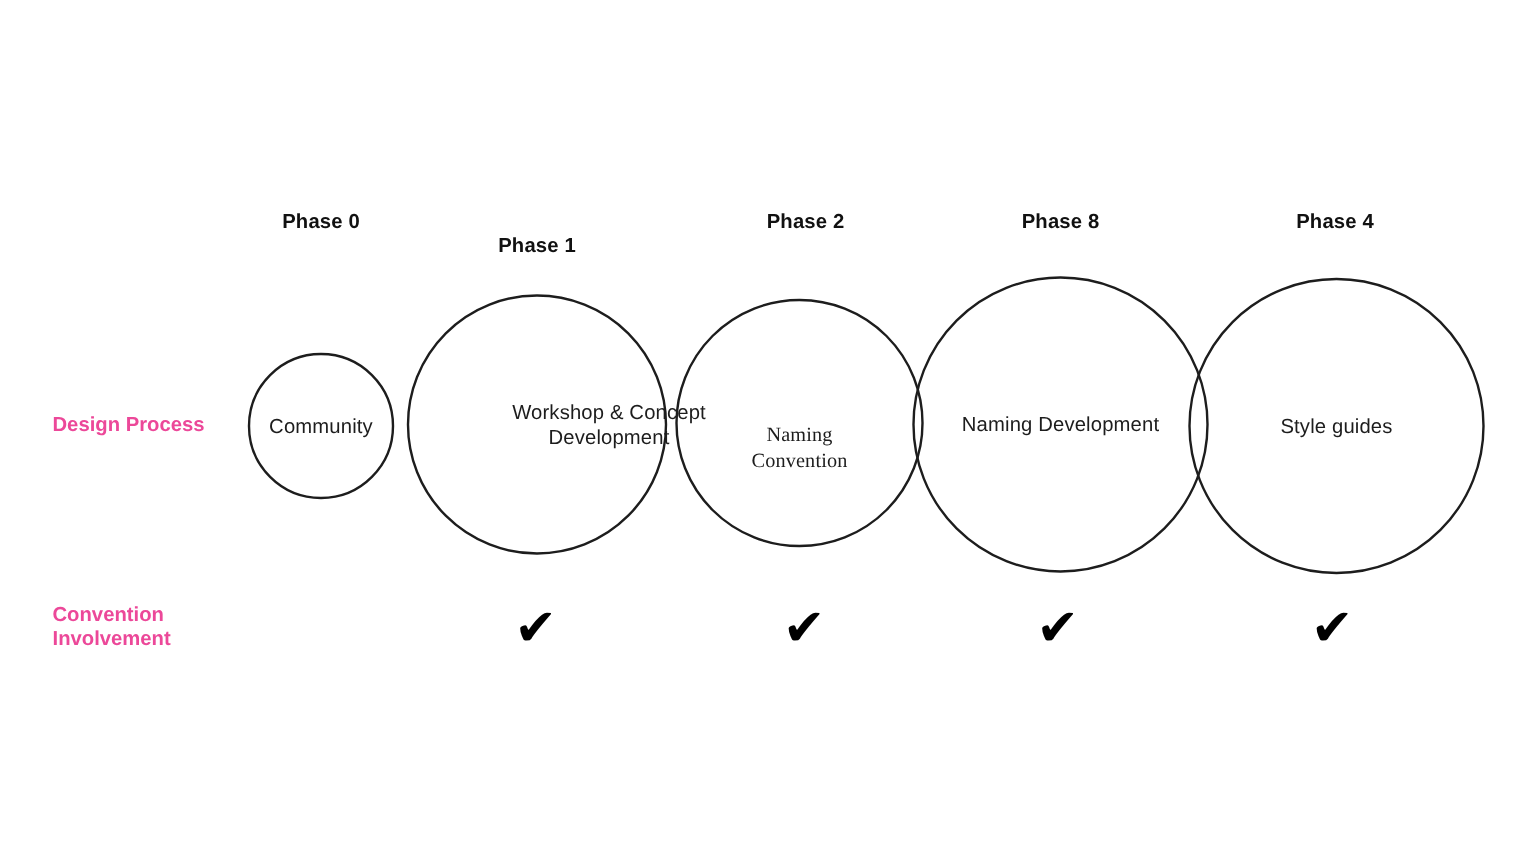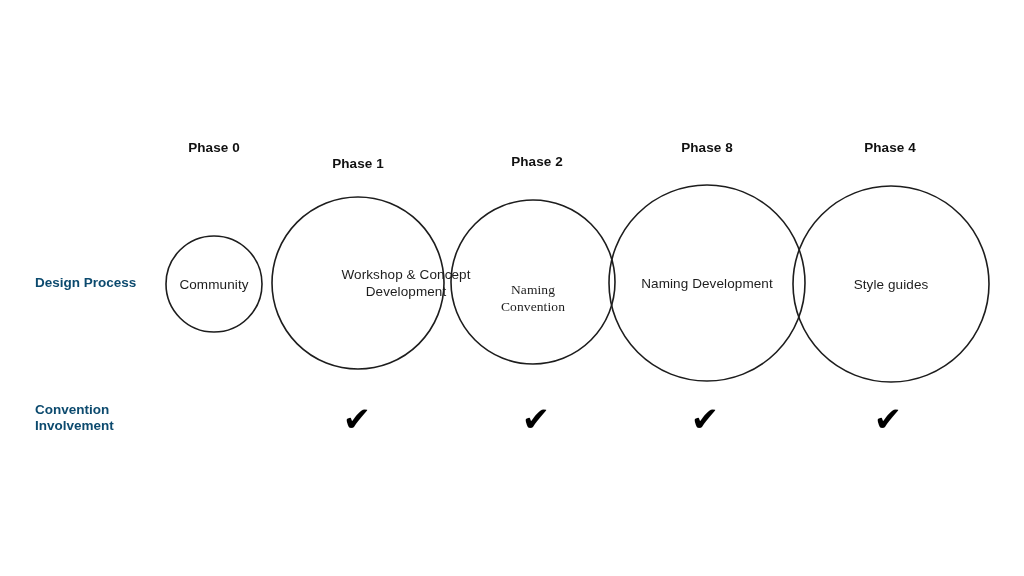--- a/index.html
+++ b/index.html
@@ -29,21 +29,21 @@
     color: #111111;
     text-align: right;
     transform: translateX(-50%);
     white-space: nowrap;
     line-height: 1;
   }
   .row-label {
     position: absolute;
     font-size: 13.5px;
     font-weight: bold;
-    color: #0c4a6e;
+    color: #ec4899;
     line-height: 15.5px;
     white-space: pre-line;
   }
   #design-process-label {
     left: 35px;
     top: 275px;
   }
   #community-involvement-label {
     left: 35px;
     top: 402px;
@@ -87,21 +87,21 @@
 <div id="diagram-root">
 
   <div class="row-label" id="design-process-label">Design Process</div>
 
   <div class="row-label" id="community-involvement-label">Convention
 Involvement</div>
 
   <div id="phase-labels">
       <div class="phase-label" style="left: 214px; top: 141px;">Phase 0</div>
       <div class="phase-label" style="left: 358px; top: 157px;">Phase 1</div>
-      <div class="phase-label" style="left: 537px; top: 141px; margin-top: 14px;">Phase 2</div>
+      <div class="phase-label" style="left: 537px; top: 141px;">Phase 2</div>
       <div class="phase-label" style="left: 707px; top: 141px;">Phase 8</div>
       <div class="phase-label" style="left: 890px; top: 141px;">Phase 4</div>
     </div>
 
   <svg class="circle-svg" id="circle-layer" viewBox="0 0 1024 576" xmlns="http://www.w3.org/2000/svg">
       <circle class="circle-shape" cx="214" cy="284" r="48" stroke="#1d1d1d"></circle>
       <circle class="circle-shape" cx="358" cy="283" r="86" stroke="#1d1d1d"></circle>
       <circle class="circle-shape" cx="533" cy="282" r="82" stroke="#1d1d1d"></circle>
       <circle class="circle-shape" cx="707" cy="283" r="98" stroke="#1d1d1d"></circle>
       <circle class="circle-shape" cx="891" cy="284" r="98" stroke="#1d1d1d"></circle>

